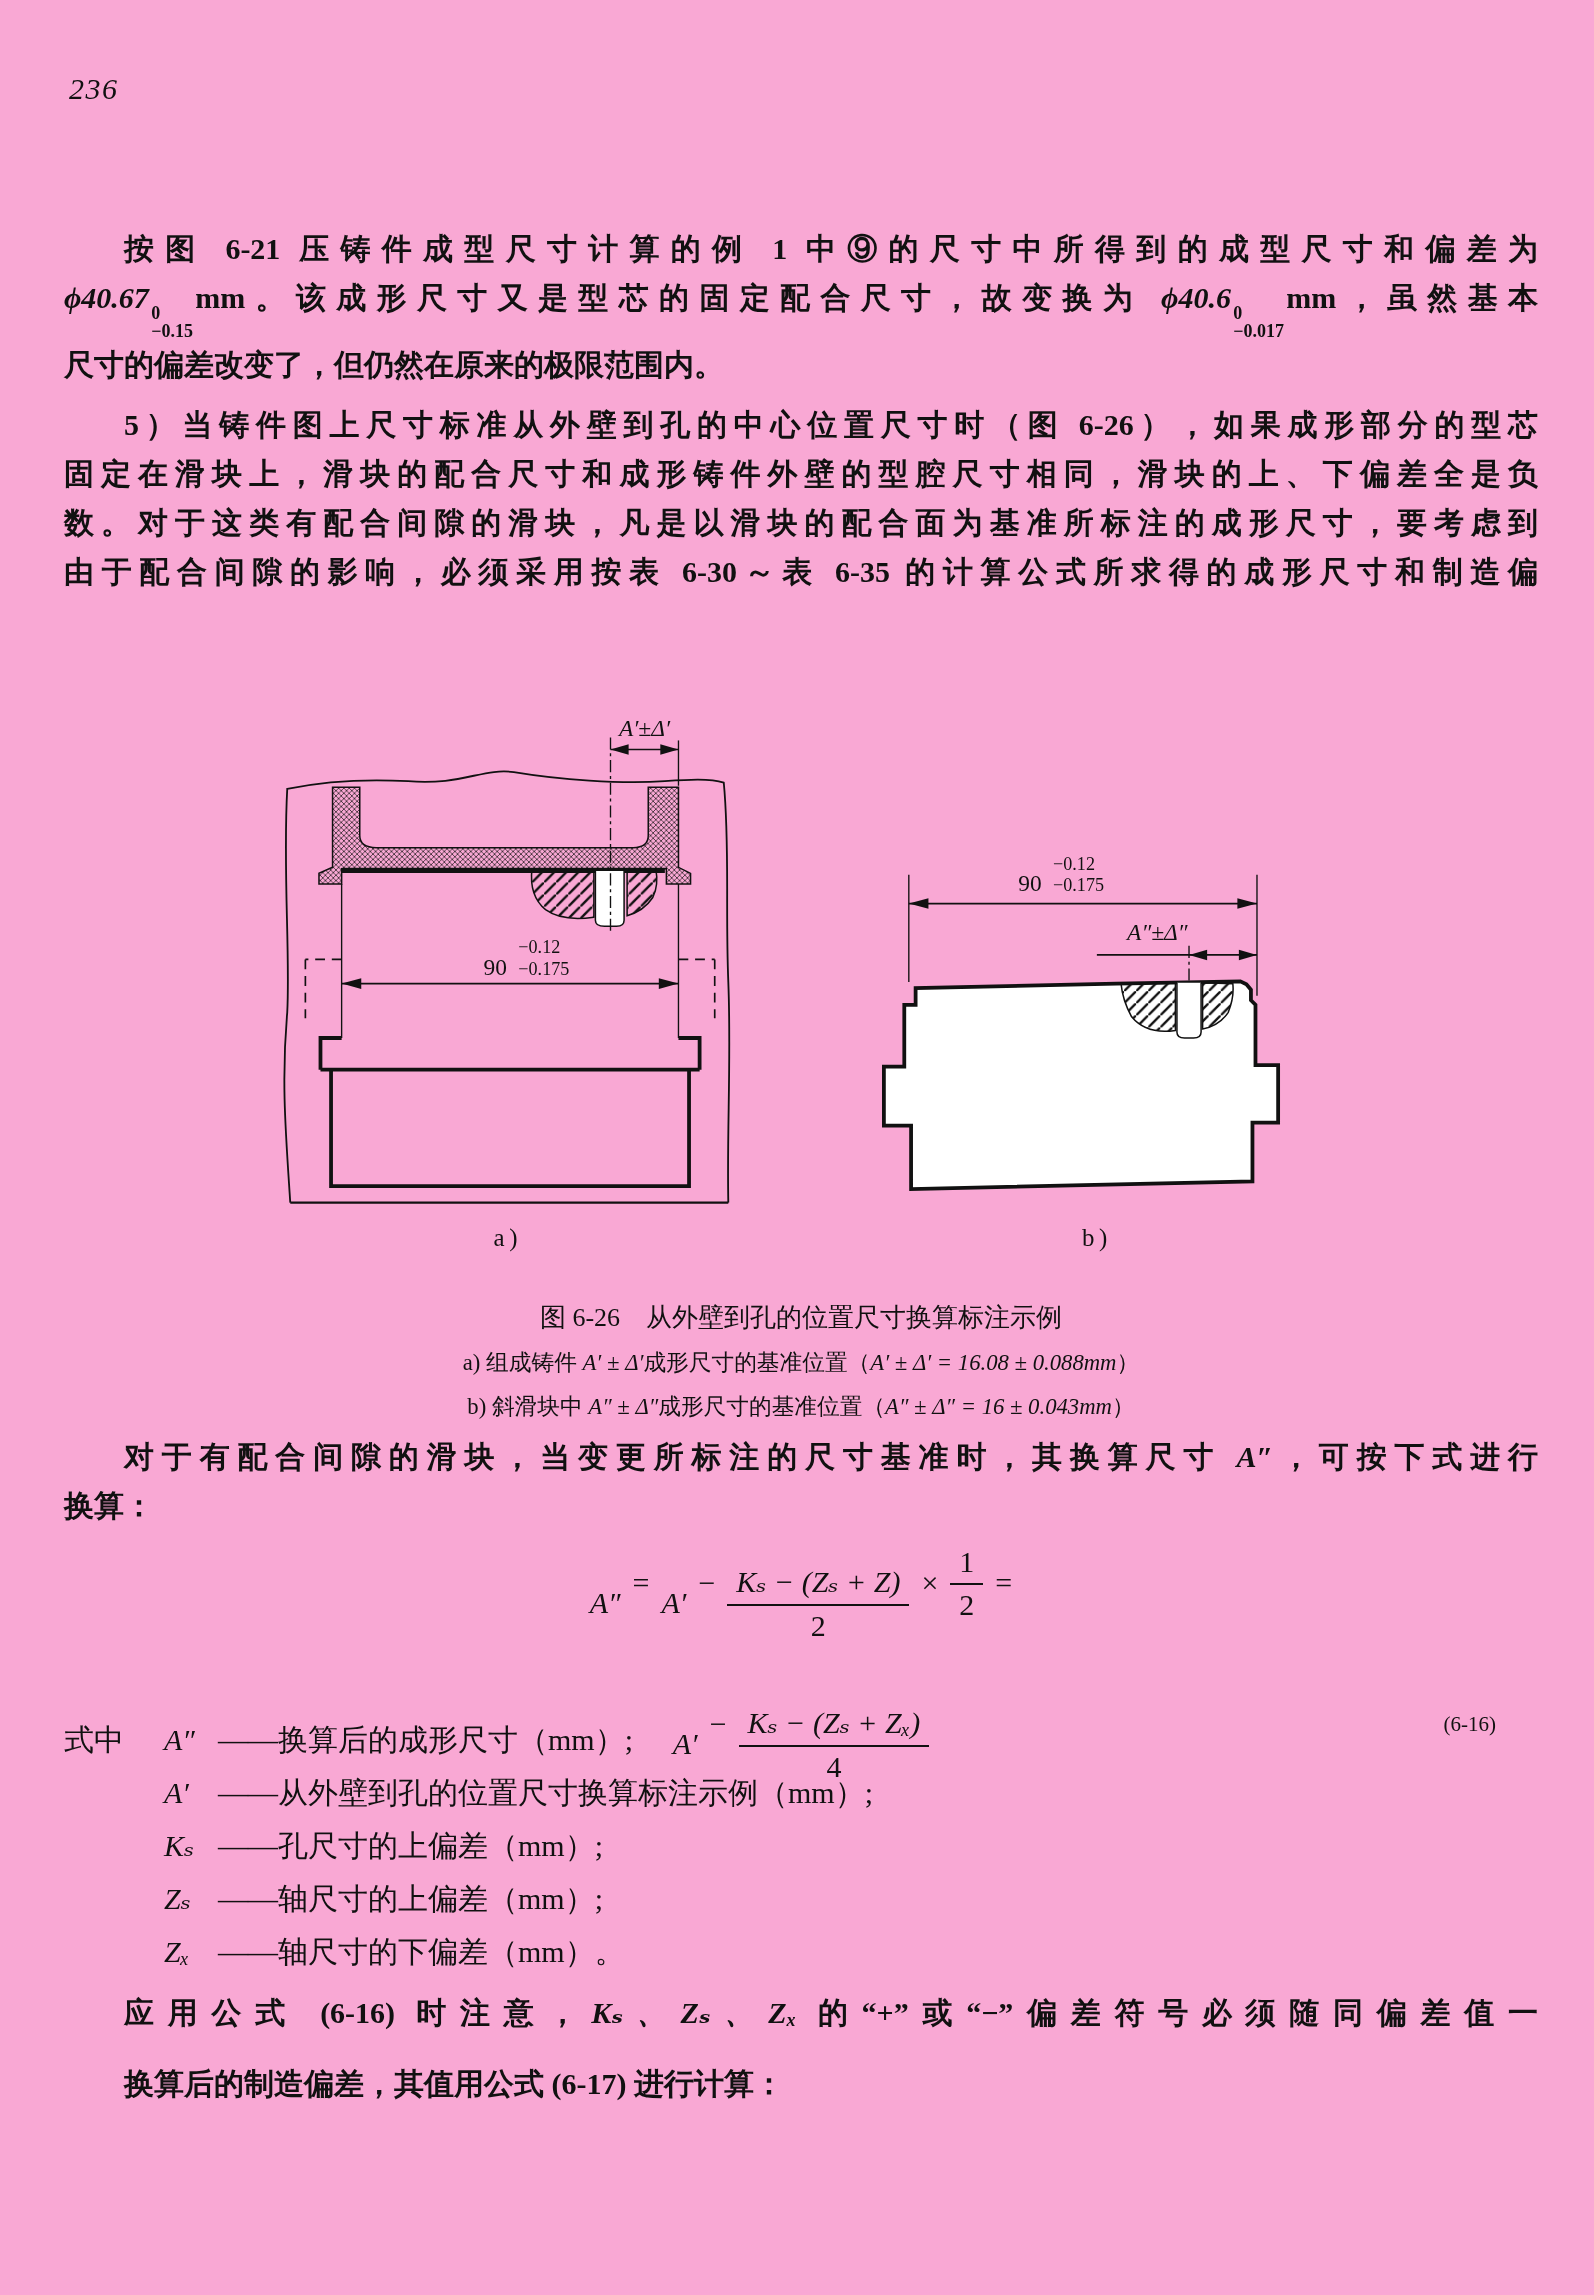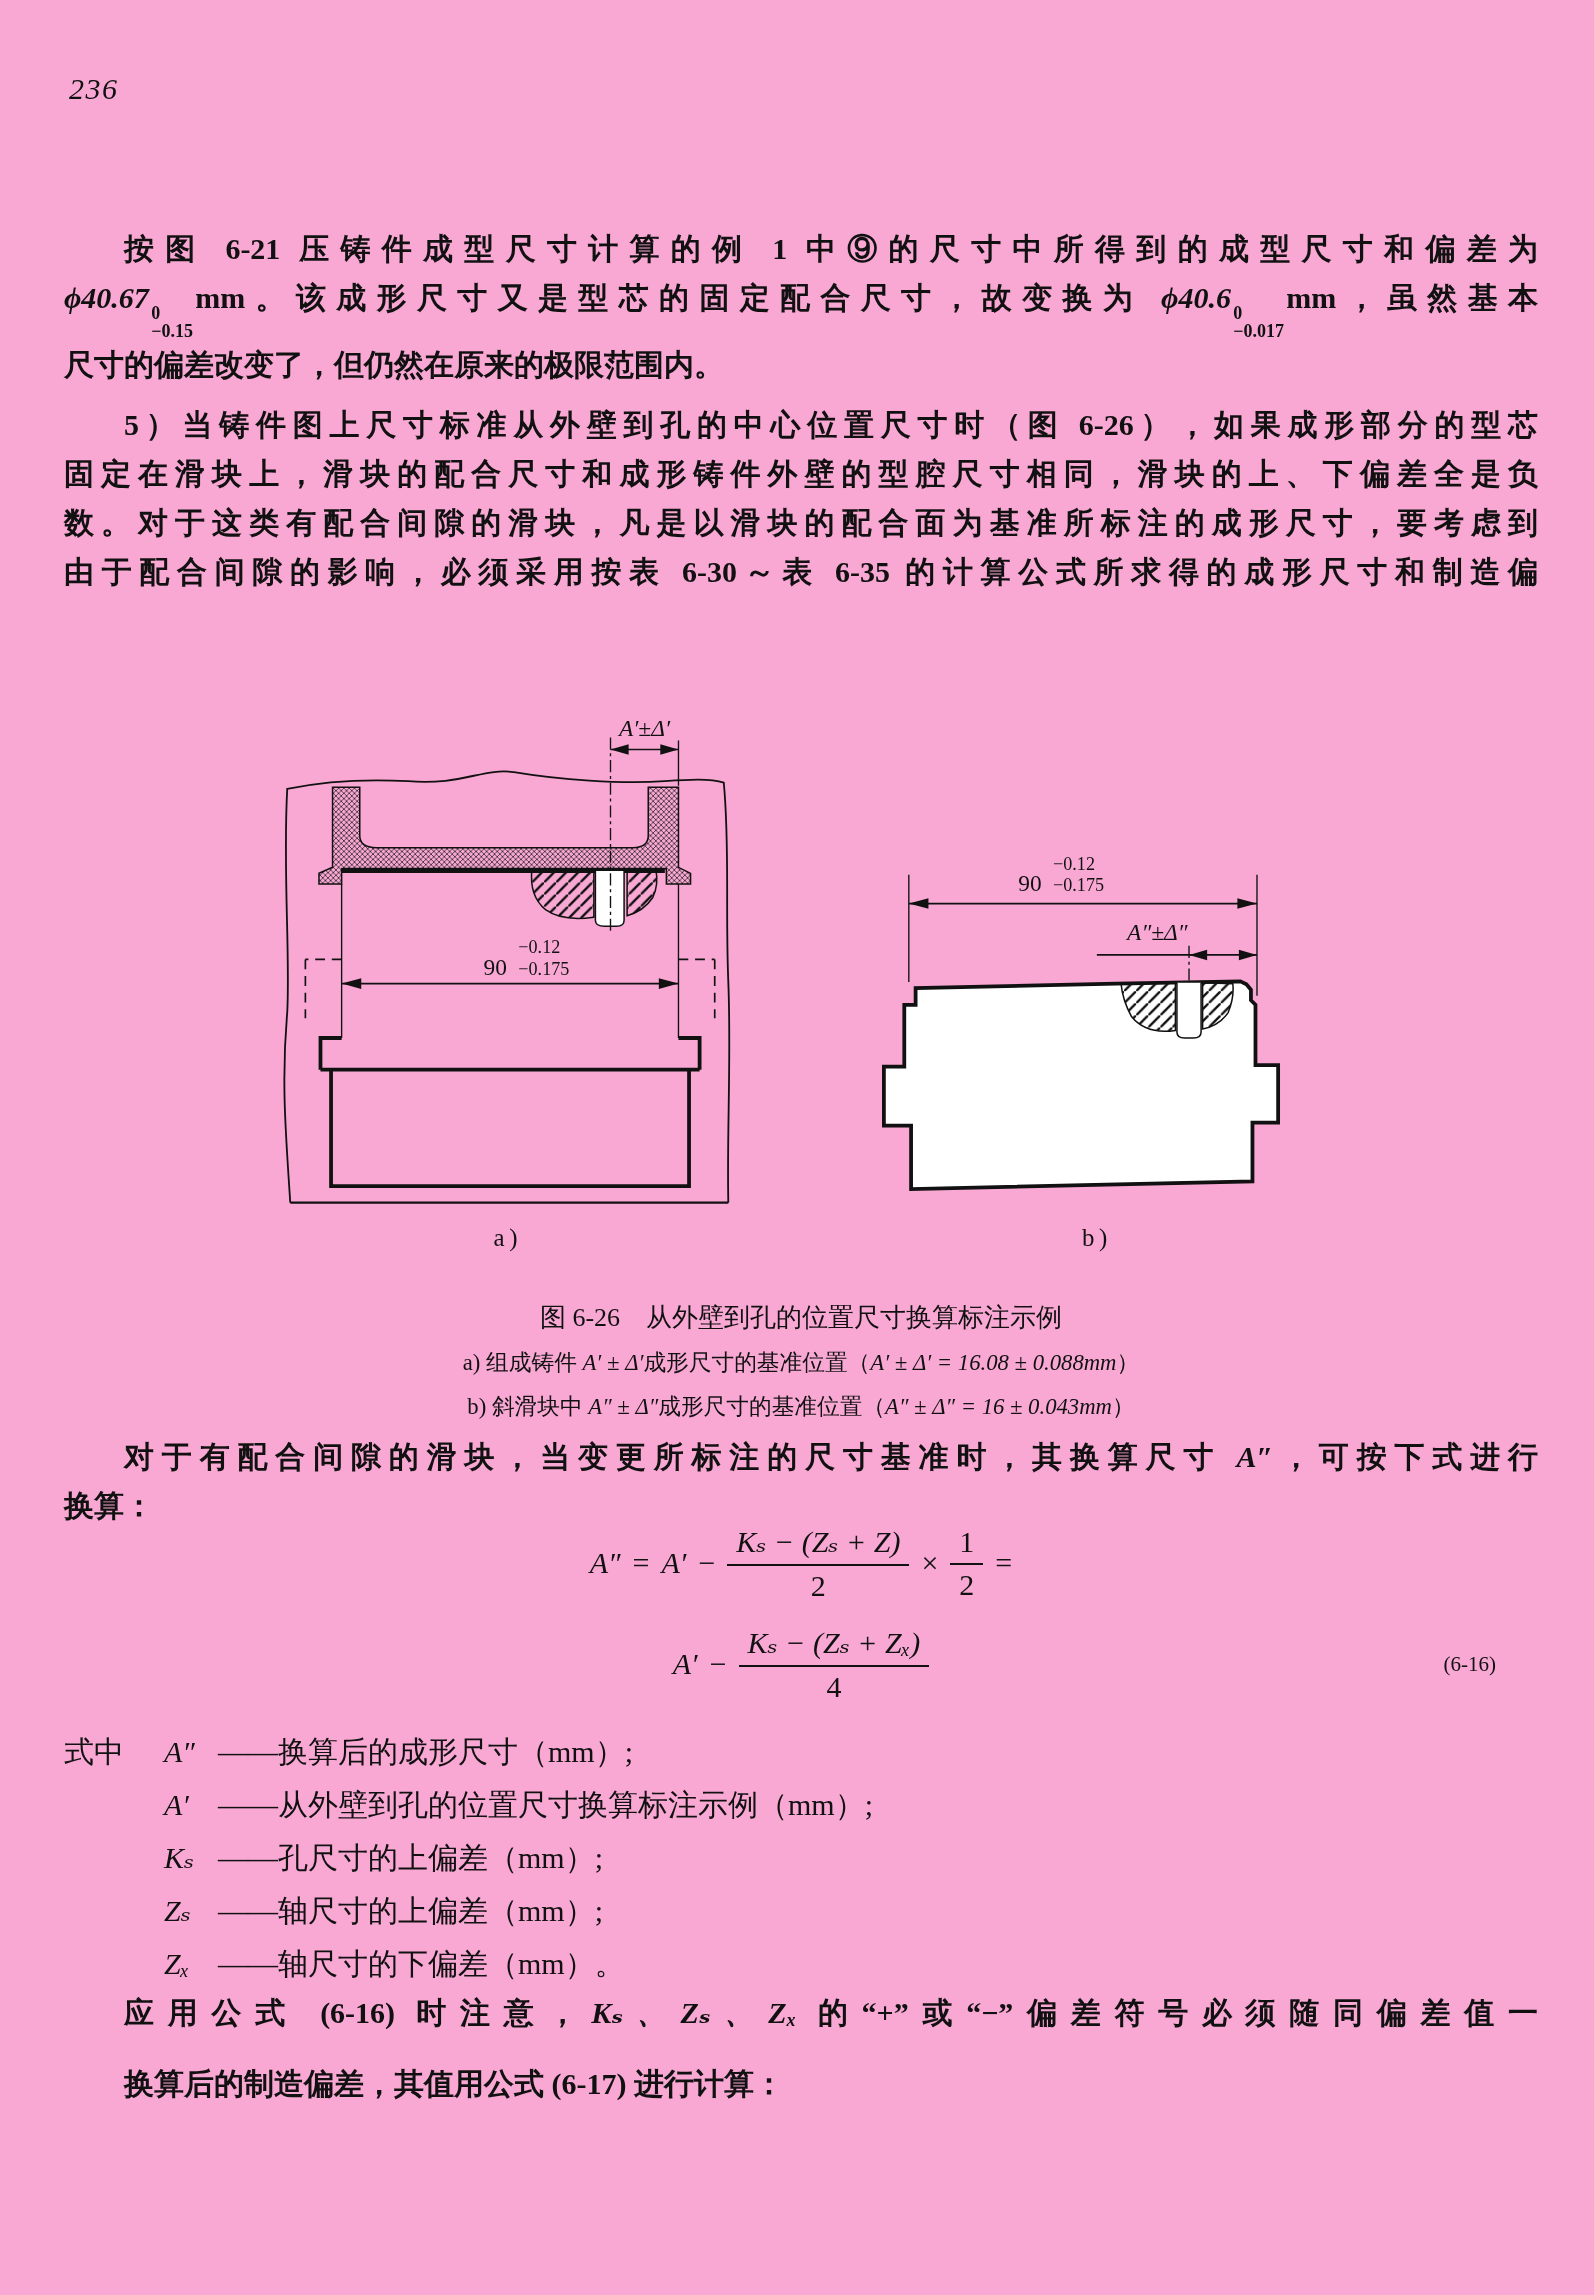--- a/index.html
+++ b/index.html
@@ -4,40 +4,40 @@
 <style>
   html,body{margin:0;padding:0;background:#e8e8e8;}
   .page{position:relative;width:1595px;height:2295px;background:#f9a8d4;color:#111;
         font-family:"Liberation Serif","DejaVu Serif",serif;overflow:hidden;}
   .pageno{position:absolute;left:69px;top:72px;font-size:30px;font-style:italic;letter-spacing:1.5px;}
   .col{position:absolute;left:64px;width:1474px;font-weight:bold;}
   .bodytext{font-size:30px;line-height:49px;}
   .jline{text-align:justify;text-align-last:justify;}
   .lline{text-align:left;text-align-last:left;}
   .indent{text-indent:2em;}
-  .mvar{font-style:italic;}
+  .mvar{font-style:italic;margin-top:40px;}
   .tolpre{font-style:italic;}
   .tolstack{display:inline-flex;flex-direction:column;vertical-align:-10.6px;line-height:1.02;
             font-size:18px;text-align:left;padding:0 2.3px;}
   .caption{position:absolute;left:64px;top:1300px;width:1474px;text-align:center;font-size:26px;}
   .subcap{position:absolute;left:64px;width:1474px;text-align:center;font-size:22.7px;}
   .subcap-a{top:1347px;}
   .subcap-b{top:1391px;}
   .fig{position:absolute;left:257px;top:714px;width:1284px;height:540px;}
   .svgt{font-family:"Liberation Serif","DejaVu Serif",serif;fill:#111;}
   .svgi{font-style:italic;}
   .formula-wrap{position:absolute;left:64px;top:1524px;width:1474px;font-size:30px;}
   .f-row{display:flex;justify-content:center;align-items:center;gap:12px;}
   .f-row2{margin-top:22.7px;position:relative;}
   .frac{display:inline-flex;flex-direction:column;align-items:center;}
   .frac .num{padding:0 9px 4.5px;border-bottom:2.3px solid #111;}
   .frac .den{padding-top:3px;}
   .f-tag{position:absolute;right:42px;top:50%;transform:translateY(-50%);font-size:21px;}
   .deflist{position:absolute;left:64px;top:1723px;width:1474px;font-size:30px;}
-  .def-row{display:flex;align-items:center;margin-bottom:19px;line-height:34px;margin-top:12px;}
+  .def-row{display:flex;align-items:center;margin-bottom:19px;line-height:34px;}
   .def-lead{width:100px;}
   .def-pad{margin-left:100px;}
   .def-term{font-style:italic;min-width:54px;}
   .textbottom{top:1988px;}
   .textbottom .pline{line-height:50px;}
   .para6{margin-top:21px;}
 </style>
 </head>
 <body>
 

